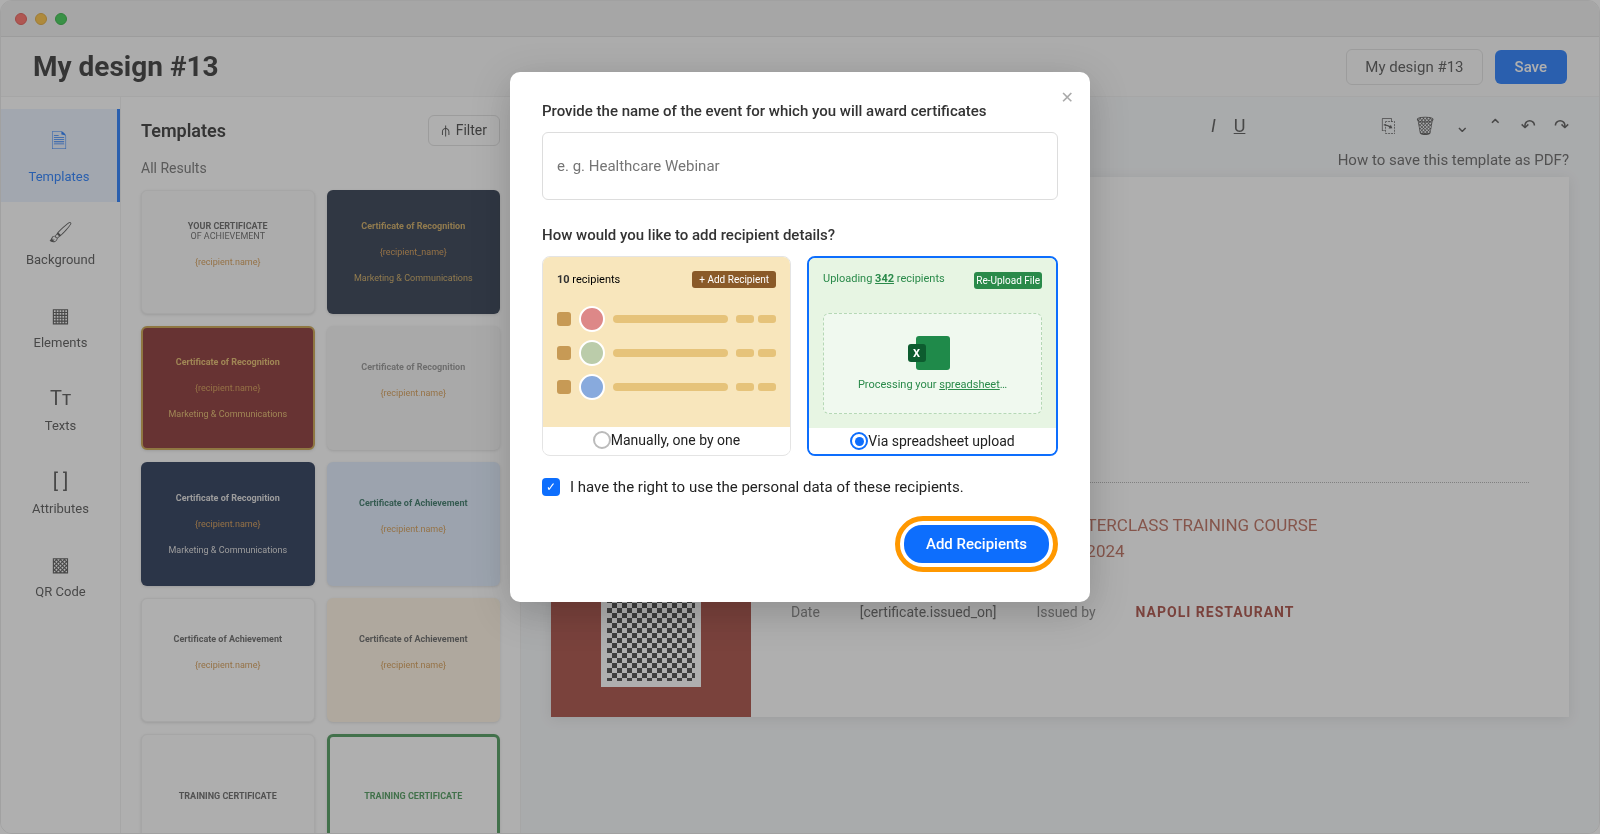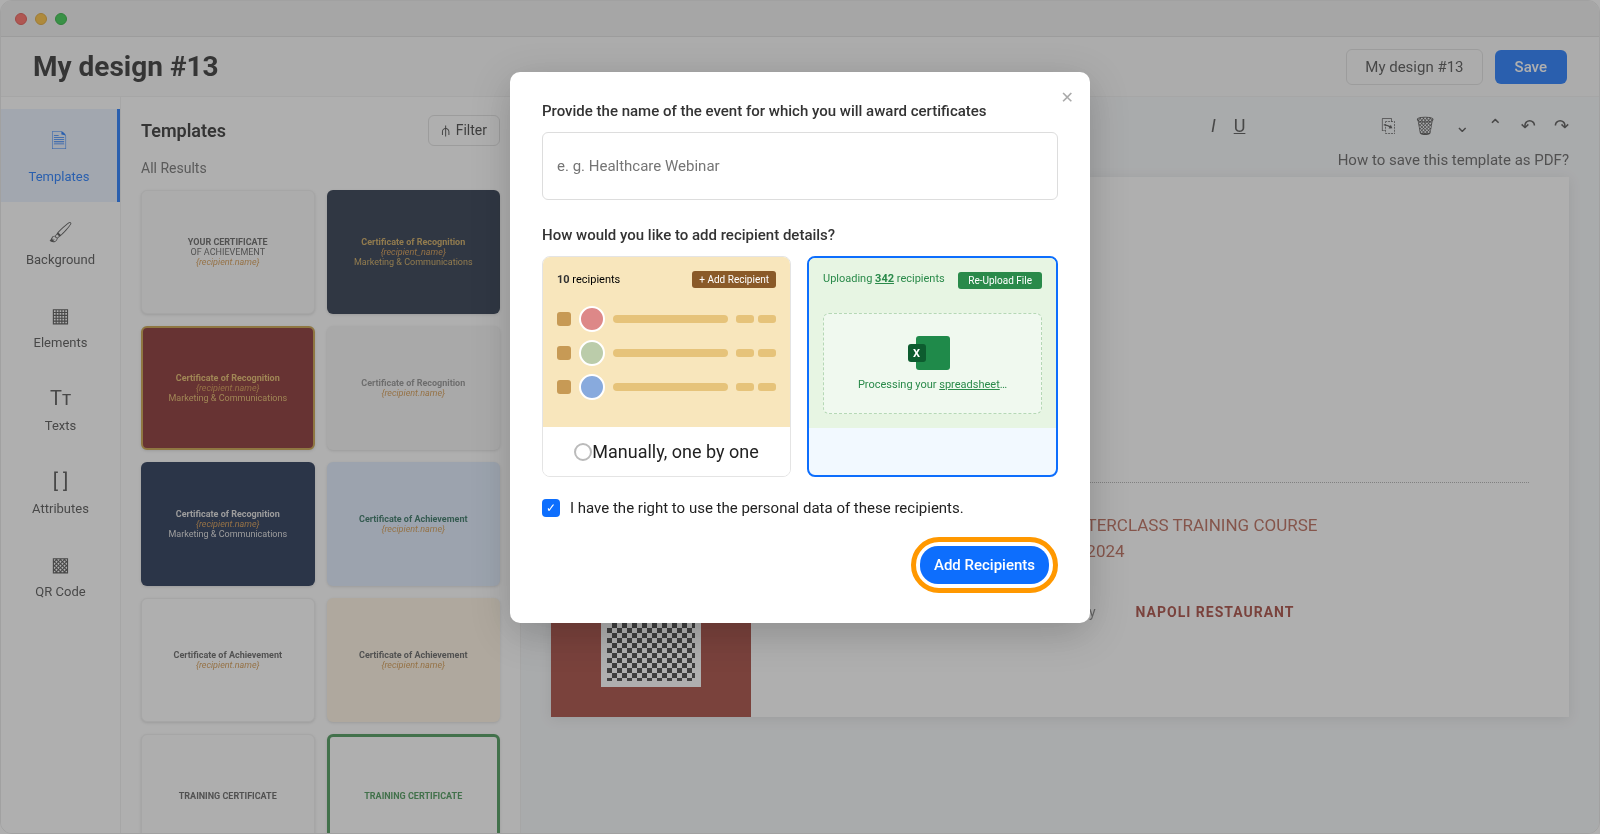--- a/index.html
+++ b/index.html
@@ -29,21 +29,21 @@
 .t1{background:#fafafa;border:1px solid #eee}
 .t2{background:#18253b;color:#c9a04f}
 .t3{background:#7d1e1e;color:#e3b55c;border:2px solid #c59a3a}
 .t4{background:#f5f5f5;color:#888}
 .t5{background:#102144;color:#ddd}
 .t6{background:#dceafd;color:#265}
 .t7{background:#fff;border:1px solid #eee}
 .t8{background:#fff3e0}
 .t9{background:#fdfdfd;border:1px solid #eee}
 .t10{border:3px solid #3a8f4a;background:#fff;color:#3a8f4a;font-weight:700}
-.tmpl .name-line{font-style:italic;color:#d09040;margin:0 0}
+.tmpl .name-line{color:#d09040;margin:16px 0}
 
 .canvas-area{flex:1;padding:18px 30px;position:relative}
 .toolbar{display:flex;justify-content:space-between;align-items:center;margin-bottom:14px}
 .tb-icons{display:flex;gap:18px;font-size:18px;color:#444}
 .tb-icons span{cursor:pointer}
 .help-link{text-align:right;color:#555;font-size:15px;margin-bottom:8px}
 .cert{background:#fff;box-shadow:0 2px 12px rgba(0,0,0,.1);display:flex;height:540px;position:relative}
 .side-strip{width:200px;background:#9e392f;display:flex;align-items:flex-end;justify-content:center;padding-bottom:30px}
 .qr{width:100px;height:100px;background:#fff;padding:6px}
 .qr-inner{width:100%;height:100%;background:repeating-conic-gradient(#333 0 25%,#fff 0 50%) 0 0/10px 10px}
@@ -73,35 +73,35 @@
 .opt-a-top{display:flex;justify-content:space-between;align-items:center;font-size:11px;margin-bottom:18px}
 .opt-a-top .cnt b{color:#333}
 .opt-a-top .addr{background:#8a5a28;color:#fff;padding:3px 7px;border-radius:3px;font-size:10px}
 .recip-row{display:flex;align-items:center;gap:8px;margin-bottom:8px}
 .chk{width:14px;height:14px;background:#c79a55;border-radius:3px}
 .av{width:26px;height:26px;border-radius:50%;background:#ccc;border:2px solid #fff}
 .bar{flex:1;height:8px;background:#e6c37a;border-radius:4px}
 .bars2{display:flex;gap:4px}
 .b2{width:18px;height:8px;background:#e6c37a;border-radius:3px}
 .opt-b-top{display:flex;justify-content:space-between;font-size:11px;color:#2a8a4a;margin-bottom:24px}
-.opt-b-top .reup{background:#2a8a4a;color:#fff;padding:3px 10px;border-radius:3px;font-size:10px}
+.opt-b-top .reup{background:#2a8a4a;color:#fff;padding:3px 2px;border-radius:3px;font-size:10px}
 .upload-box{flex:1;border:1px dashed #b5d8b5;border-radius:6px;background:#f0f9ef;display:flex;flex-direction:column;align-items:center;justify-content:center;gap:8px}
 .xls{width:34px;height:34px;background:#1f8a4a;position:relative;border-radius:3px}
 .xls:before{content:"X";position:absolute;left:-8px;top:8px;background:#0d5c2f;color:#fff;width:18px;height:18px;border-radius:3px;display:flex;align-items:center;justify-content:center;font-size:11px;font-weight:700}
 .proc{font-size:11px;color:#2a8a4a}
 .proc u{text-decoration:underline}
-.opt-foot{display:flex;align-items:center;justify-content:center;padding:14px 0;font-size:18px;color:#222;background:#fff}
+.opt-foot{display:flex;align-items:center;justify-content:center;padding:4px 0;font-size:14px;color:#222;background:#fff}
 .radio{width:18px;height:18px;border:2px solid #bbb;border-radius:50%;display:inline-flex;align-items:center;justify-content:center}
 .opt.sel .radio{border-color:#0d6efd}
 .opt.sel .radio:after{content:"";width:9px;height:9px;background:#0d6efd;border-radius:50%}
 .consent{display:flex;align-items:center;gap:10px;font-size:15px;color:#222;margin-bottom:20px}
 .cbox{width:18px;height:18px;background:#0d6efd;border-radius:4px;display:flex;align-items:center;justify-content:center;color:#fff;font-size:12px}
 .m-foot{display:flex;justify-content:flex-end}
 .add-rcp-wrap{border:5px solid #ff9800;border-radius:30px;padding:4px}
-.add-rcp{background:#0d6efd;color:#fff;border:none;border-radius:18px;padding:10px 14px;font-size:15px;font-weight:500}
+.add-rcp{background:#0d6efd;color:#fff;border:none;border-radius:18px;padding:10px 22px;font-size:15px;font-weight:500}
 </style>
 </head>
 <body>
 
 <div class="titlebar">
   <div class="traffic t-red"></div>
   <div class="traffic t-yel"></div>
   <div class="traffic t-grn"></div>
 </div>
 
@@ -293,20 +293,24 @@
         <div class="opt-img">
           <div class="opt-b-top">
               <span><span>Uploading</span> <b><u>342</u></b> <span>recipients</span></span>
               <span class="reup">Re-Upload File</span>
             </div>
           <div class="upload-box">
               <div class="xls"></div>
               <div class="proc"><span>Processing your</span> <u>spreadsheet</u>…</div>
             </div>
         </div>
+        <div class="opt-foot">
+            <span class="radio"></span>
+            <span>Via spreadsheet upload</span>
+          </div>
       </div>
     </div>
     <div class="consent">
       <span class="cbox">✓</span>
       <span>I have the right to use the personal data of these recipients.</span>
     </div>
     <div class="m-foot">
       <span class="add-rcp-wrap">
         <button class="add-rcp">Add Recipients</button>
       </span>

